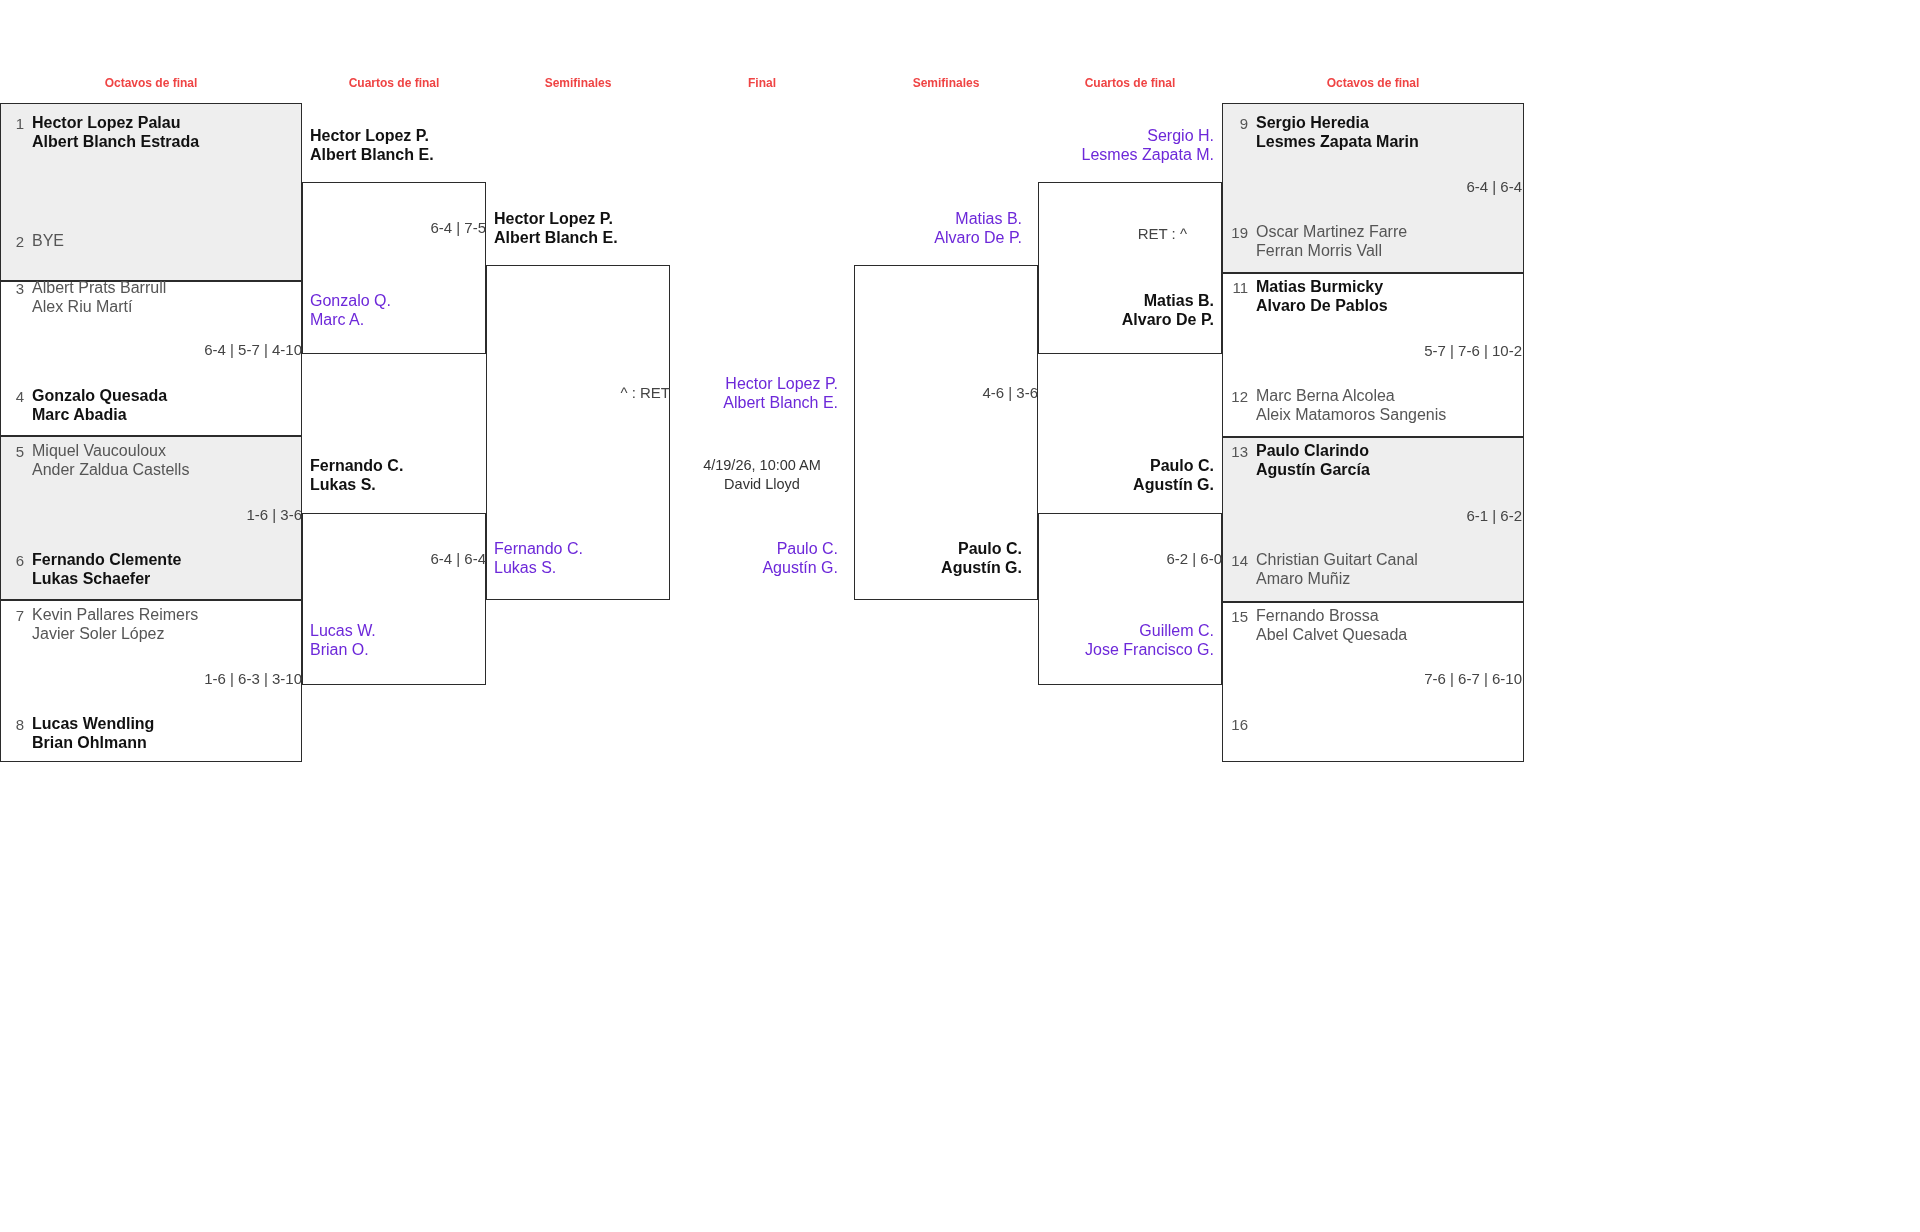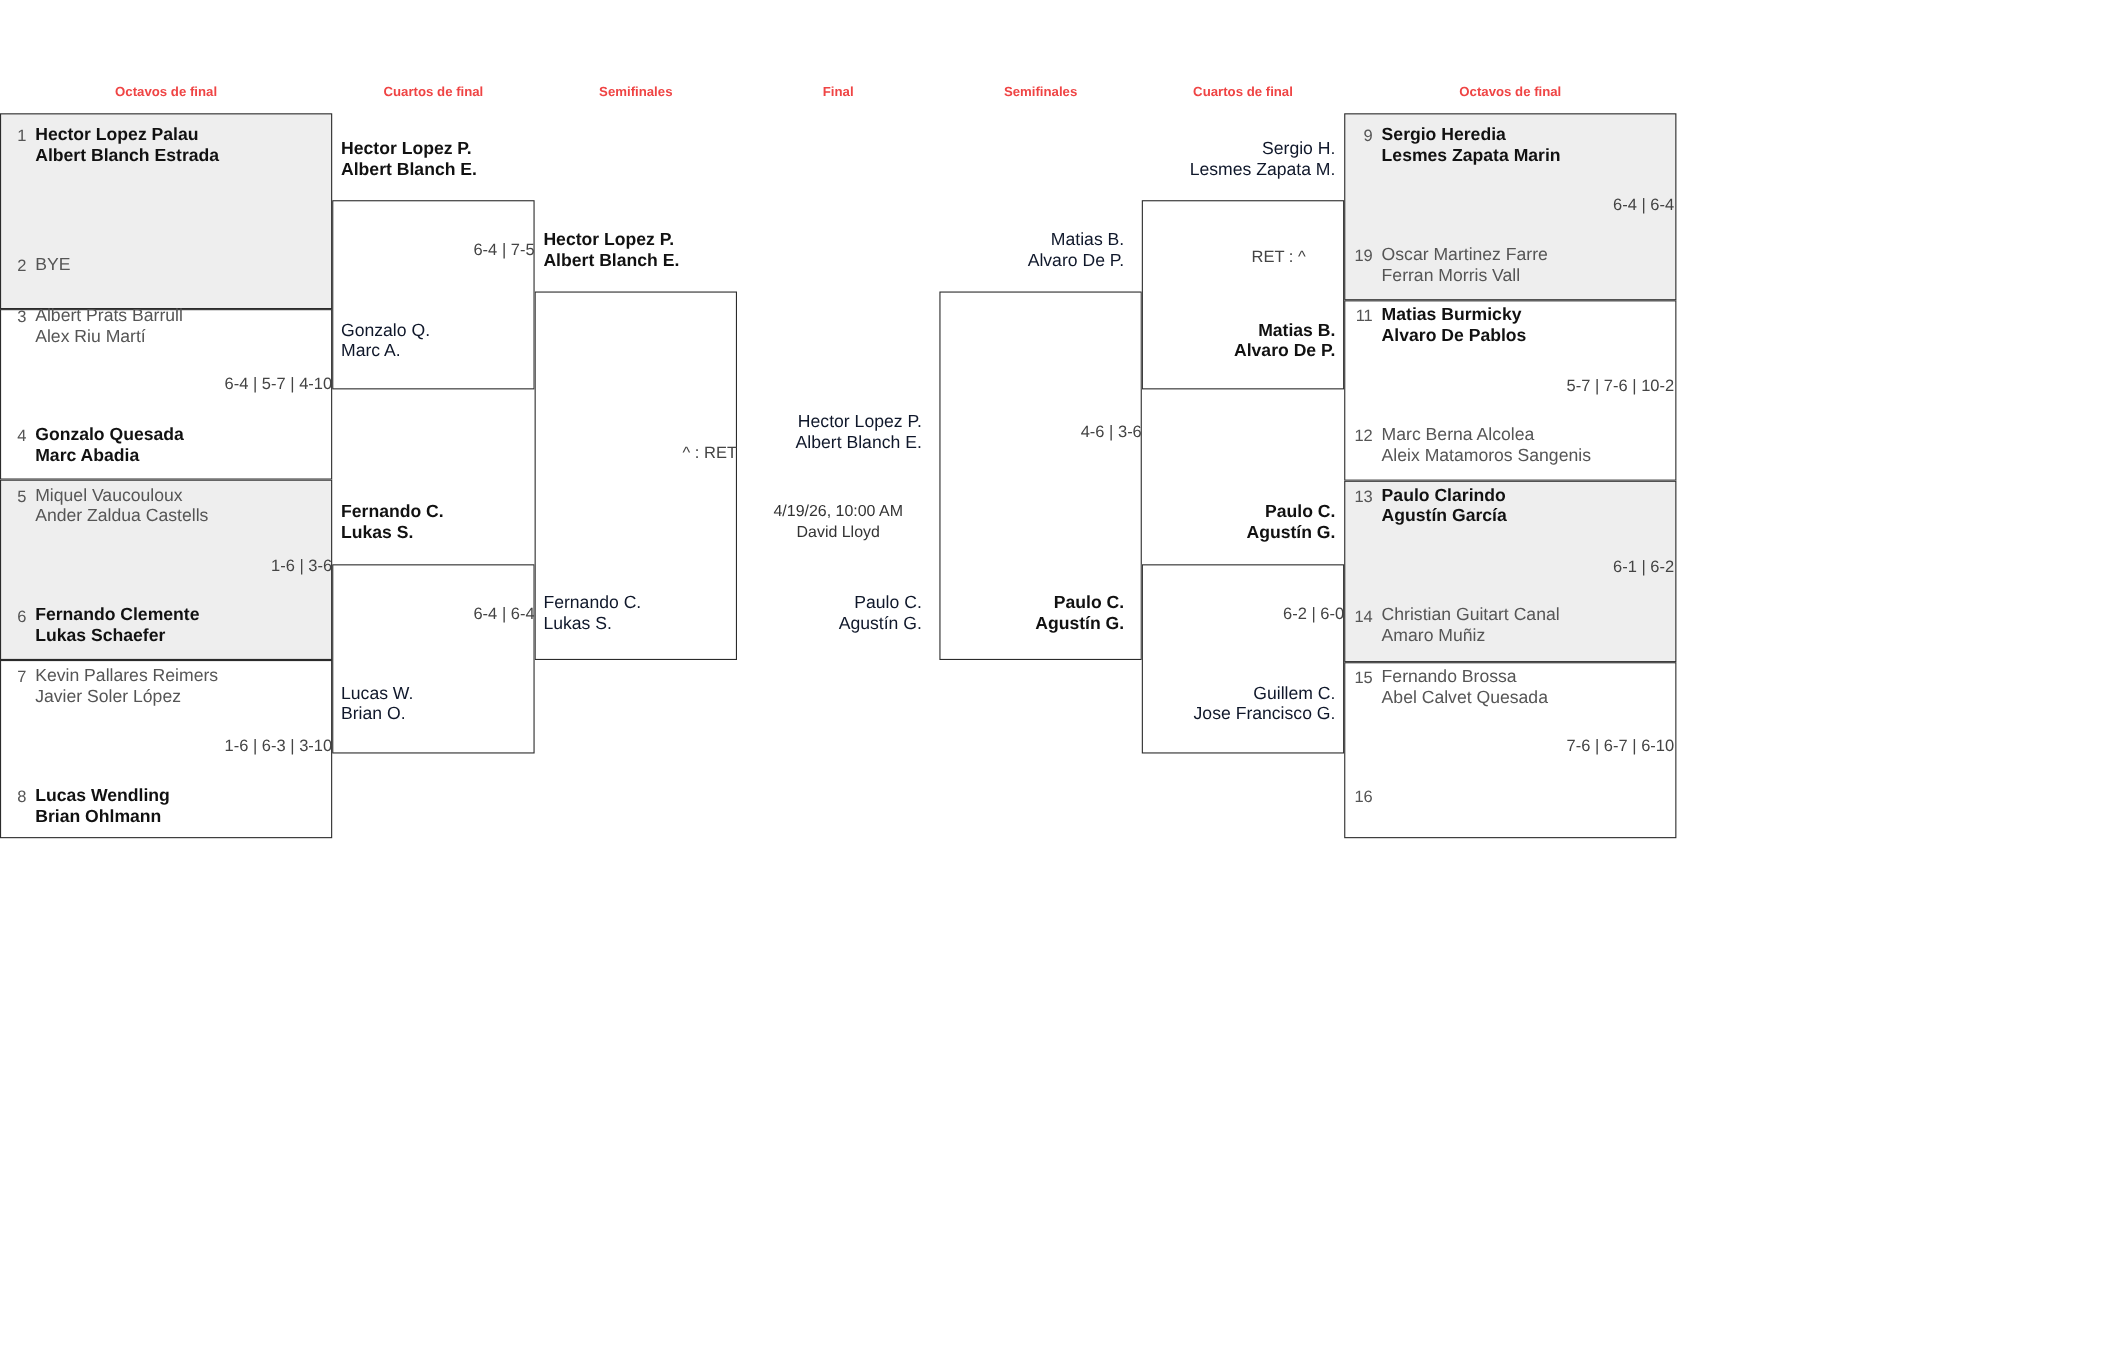--- a/index.html
+++ b/index.html
@@ -51,21 +51,21 @@
 
   
   .score {
     position: absolute; font-size: 15px; color: #444;
     white-space: nowrap; text-align: right;
   }
 
   
   .lbl {
     position: absolute; font-size: 16px; line-height: 19px;
-    color: #0f172a; white-space: nowrap;
+    color: #6d28d9; white-space: nowrap;
   }
   .lbl.win { color: #111; font-weight: bold; }
   .lbl.right { text-align: right; }
   .meta { position: absolute; font-size: 14.5px; line-height: 19px; color: #333; text-align: center; white-space: nowrap; }
 </style>
 </head>
 <body>
 
 <div id="root">
 
@@ -168,21 +168,21 @@
     <span>Lucas W.</span><br>
     <span>Brian O.</span>
   </div>
 
   <div class="box" style="left:486px;top:265px;width:184px;height:335px;"></div>
 
   <div class="lbl win" style="left:494px;top:209px;">
     <span>Hector Lopez P.</span><br>
     <span>Albert Blanch E.</span>
   </div>
-  <div class="score" style="left:486px;top:403px;width:184px;">^ : RET</div>
+  <div class="score" style="left:486px;top:384px;width:184px;">^ : RET</div>
   <div class="lbl" style="left:494px;top:539px;">
     <span>Fernando C.</span><br>
     <span>Lukas S.</span>
   </div>
 
   <div class="lbl right" style="left:670px;top:374px;width:168px;">
     <span>Hector Lopez P.</span><br>
     <span>Albert Blanch E.</span>
   </div>
   <div class="meta" style="left:670px;top:456px;width:184px;">4/19/26, 10:00 AM</div>

